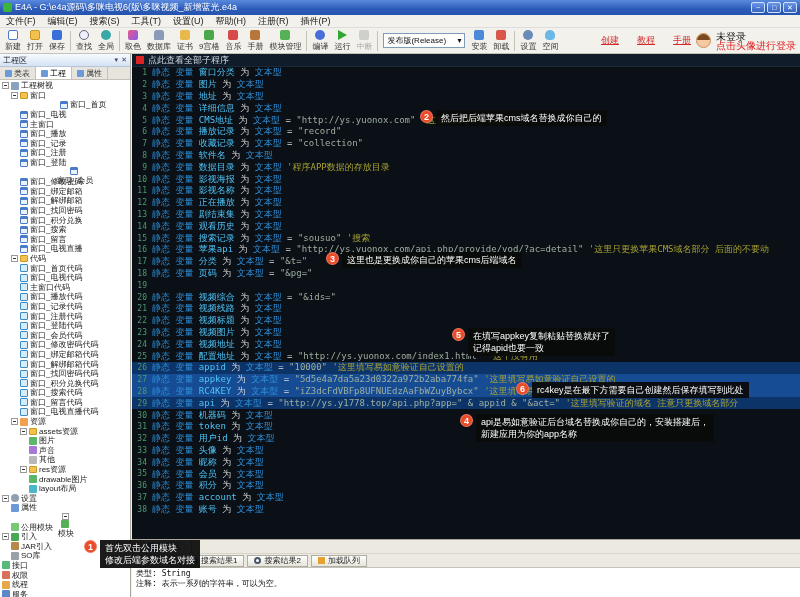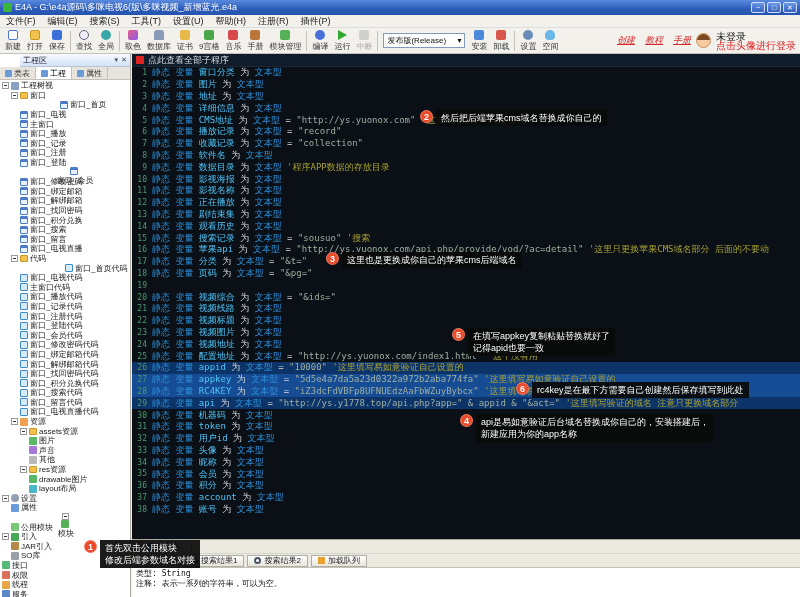--- a/index.html
+++ b/index.html
@@ -38,31 +38,31 @@
   .tbi-compile{background:#4a6fd8;border-radius:50%;}
   .tbi-run{width:0;height:0;background:none;border-radius:0;border-left:9px solid #2fa82f;border-top:5px solid transparent;border-bottom:5px solid transparent;}
   .tbi-stop{background:#999;}
   .tbi-install{background:#4a8ad8;}
   .tbi-uninstall{background:#d8564a;}
   .tbi-settings{background:#6a8ab8;border-radius:50%;}
   .tbi-space{background:#6ab8e8;border-radius:50% 50% 40% 40%;}
   .tb-sep{width:1px;height:20px;background:#c4c2b8;margin:0 2px;flex:none;}
   .tb-select{height:15px;min-width:82px;border:1px solid #7f9db9;background:#fff;font-size:8px;display:flex;align-items:center;justify-content:space-between;padding:0 3px;margin:0 3px;color:#111;white-space:nowrap;}
   .tb-right{margin-left:auto;display:flex;align-items:center;gap:5px;padding-right:2px;}
-  .tb-links{display:flex;gap:10px;font-style:italic;}
+  .tb-links{display:flex;gap:18px;}
   .tb-link{font-size:9px;color:#d42a2a;text-decoration:underline;white-space:nowrap;}
   .avatar{width:15px;height:15px;border-radius:50%;background:#f6c9a0;border:1px solid #c89060;position:relative;overflow:hidden;flex:none;}
   .avatar::before{content:"";position:absolute;top:0;left:0;right:0;height:6px;background:#7a4a22;}
   .login{display:flex;flex-direction:column;line-height:9px;}
   .login-status{font-size:10px;color:#111;}
   .login-hint{font-size:10px;color:#e01818;}
 
   
   .sidebar{position:absolute;top:54px;left:0;width:131px;height:543px;background:#fff;border-right:1px solid #aaa89e;display:flex;flex-direction:column;overflow:hidden;}
-  .sb-header{height:13px;flex:none;background:linear-gradient(#f8fbff,#d4e2f4);border-bottom:1px solid #b8c4d8;display:flex;align-items:center;font-size:8px;padding:0 3px;color:#223;margin-left:20px;}
+  .sb-header{height:13px;flex:none;background:linear-gradient(#f8fbff,#d4e2f4);border-bottom:1px solid #b8c4d8;display:flex;align-items:center;font-size:8px;padding:0 3px;color:#223;}
   .sb-header .spacer{flex:1;}
   .sb-hbtn{margin-left:3px;font-size:7px;color:#446;}
   .sb-tabs{height:13px;flex:none;display:flex;background:#e6e4dc;border-bottom:1px solid #c4c2b8;font-size:8px;}
   .sb-tab{display:flex;align-items:center;gap:2px;padding:0 5px;border-right:1px solid #c4c2b8;color:#333;}
   .sb-tab.active{background:#fff;color:#000;}
   .sb-tab-icon{width:7px;height:7px;background:#6a9ad8;border-radius:1px;flex:none;}
   .tree{flex:1;overflow:hidden;padding-top:1px;}
   .trow{height:9.6px;display:flex;align-items:center;font-size:8px;color:#222;white-space:nowrap;}
   .texp{width:7px;height:7px;flex:none;border:1px solid #999;background:#fff;margin-right:2px;position:relative;}
   .texp::before{content:"";position:absolute;left:1px;right:1px;top:2px;height:1px;background:#333;}
@@ -344,21 +344,21 @@
         </div>
         <div class="trow" style="padding-left: 20px; align-items: center;">
           <span class="ti ti-win"></span>
           <span>窗口_电视直播</span>
         </div>
         <div class="trow" style="padding-left: 11px;">
           <span class="texp"></span>
           <span class="ti ti-folder"></span>
           <span>代码</span>
         </div>
-        <div class="trow" style="padding-left: 20px; margin-left: 45px;">
+        <div class="trow" style="padding-left: 20px;">
           <span class="ti ti-code"></span>
           <span>窗口_首页代码</span>
         </div>
         <div class="trow" style="padding-left: 20px;">
           <span class="ti ti-code"></span>
           <span>窗口_电视代码</span>
         </div>
         <div class="trow" style="padding-left: 20px;">
           <span class="ti ti-code"></span>
           <span>主窗口代码</span>

